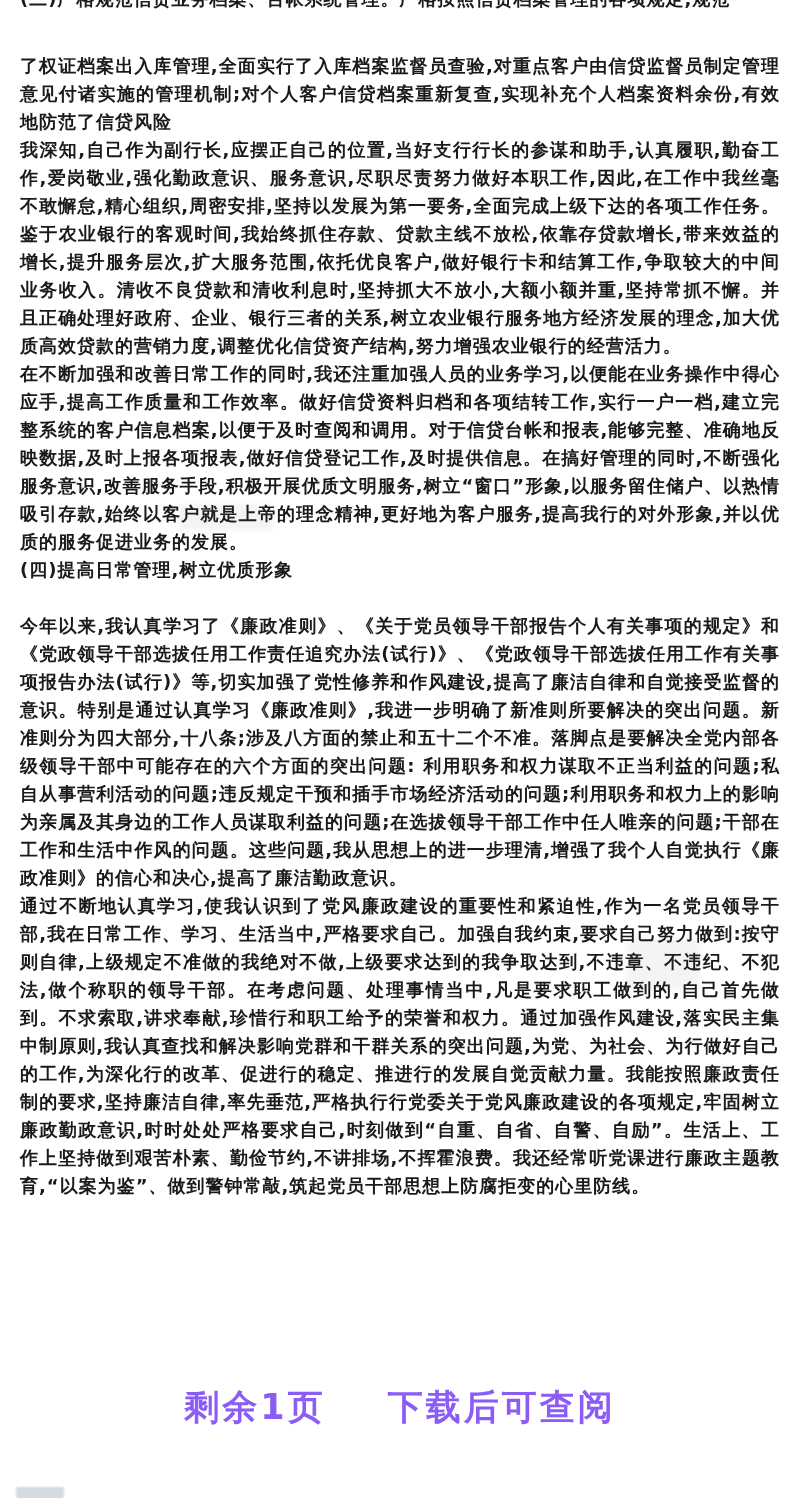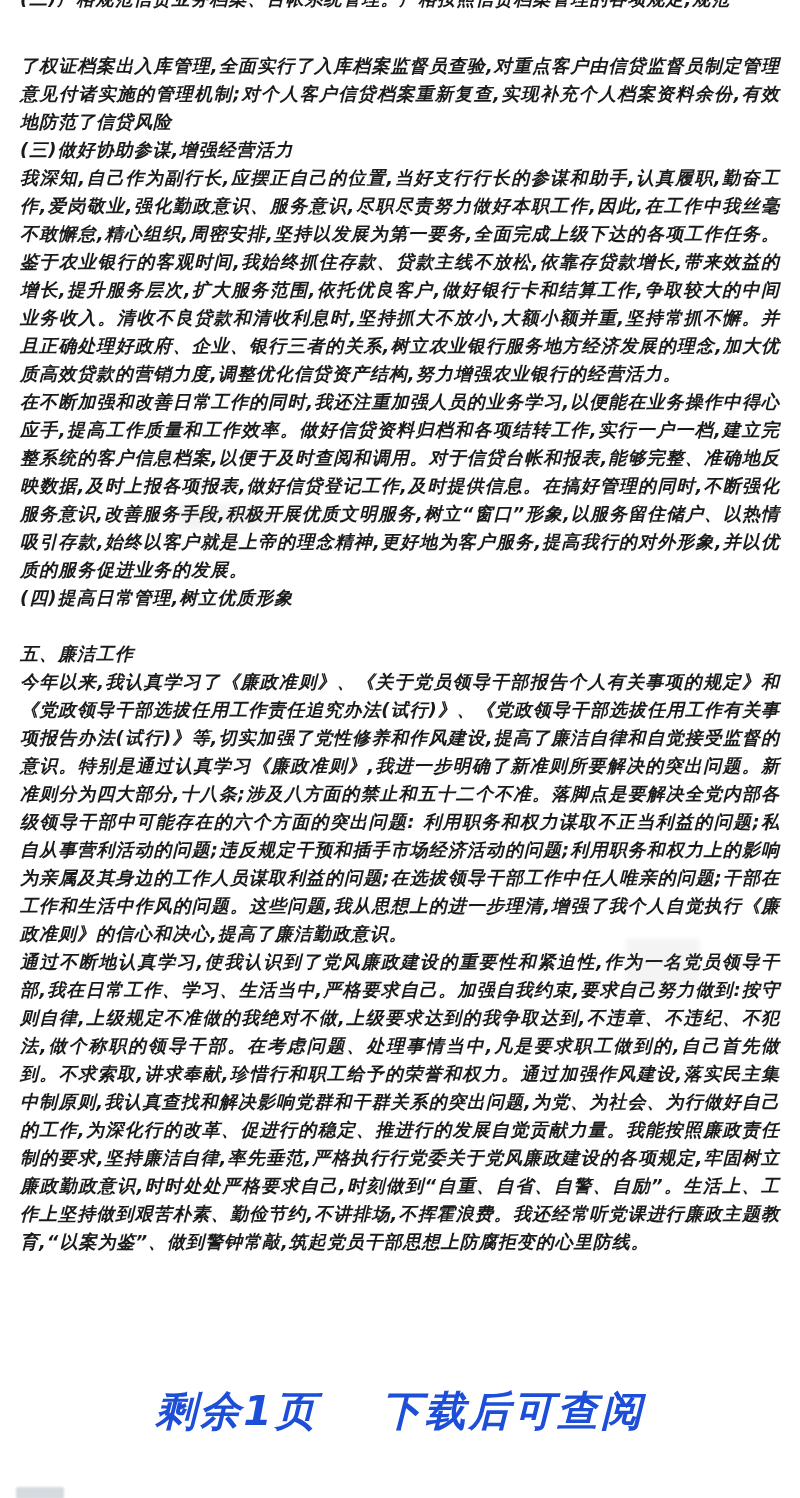--- a/index.html
+++ b/index.html
@@ -5,21 +5,21 @@
   html, body { margin: 0; padding: 0; }
   body {
     width: 800px;
     height: 1498px;
     background: #ffffff;
     overflow: hidden;
     position: relative;
     font-family: "DejaVu Sans", "Liberation Sans", sans-serif;
     color: #1a1a1a;
   }
-  .doc-page { position: absolute; inset: 0; font-style: italic; }
+  .doc-page { position: absolute; inset: 0; }
 
   
   .clipped-line {
     position: absolute;
     top: -15px;
     left: 20px;
     right: 20px;
     margin: 0;
     font-size: 18px;
     line-height: 28px;
@@ -46,22 +46,22 @@
     word-break: break-all;
   }
   .doc-body .spacer { height: 28px; }
 
   .footer {
     position: absolute;
     top: 1384px;
     left: 0;
     right: 0;
     text-align: center;
-    color: #1d4ed8;
-    font-size: 41px;
+    color: #8b5cf6;
+    font-size: 35px;
     font-weight: 700;
     letter-spacing: 3px;
     white-space: nowrap;
   }
   .footer .footer-gap { display: inline-block; width: 62px; }
 
   
   .smudge {
     position: absolute;
     background: #5a5a5a;
@@ -83,26 +83,24 @@
 </style>
 </head>
 <body>
 
 <div class="doc-page">
 
   <p class="clipped-line">(二)严格规范信贷业务档案、台帐系统管理。严格按照信贷档案管理的各项规定,规范</p>
 
   <div class="doc-body" id="doc-body">
       <p class="para">了权证档案出入库管理,全面实行了入库档案监督员查验,对重点客户由信贷监督员制定管理意见付诸实施的管理机制;对个人客户信贷档案重新复查,实现补充个人档案资料余份,有效地防范了信贷风险</p>
-      <p class="para heading">(三)做好协助参谋,增强经营活力</p>
       <p class="para">我深知,自己作为副行长,应摆正自己的位置,当好支行行长的参谋和助手,认真履职,勤奋工作,爱岗敬业,强化勤政意识、服务意识,尽职尽责努力做好本职工作,因此,在工作中我丝毫不敢懈怠,精心组织,周密安排,坚持以发展为第一要务,全面完成上级下达的各项工作任务。鉴于农业银行的客观时间,我始终抓住存款、贷款主线不放松,依靠存贷款增长,带来效益的增长,提升服务层次,扩大服务范围,依托优良客户,做好银行卡和结算工作,争取较大的中间业务收入。清收不良贷款和清收利息时,坚持抓大不放小,大额小额并重,坚持常抓不懈。并且正确处理好政府、企业、银行三者的关系,树立农业银行服务地方经济发展的理念,加大优质高效贷款的营销力度,调整优化信贷资产结构,努力增强农业银行的经营活力。</p>
       <p class="para">在不断加强和改善日常工作的同时,我还注重加强人员的业务学习,以便能在业务操作中得心应手,提高工作质量和工作效率。做好信贷资料归档和各项结转工作,实行一户一档,建立完整系统的客户信息档案,以便于及时查阅和调用。对于信贷台帐和报表,能够完整、准确地反映数据,及时上报各项报表,做好信贷登记工作,及时提供信息。在搞好管理的同时,不断强化服务意识,改善服务手段,积极开展优质文明服务,树立“窗口”形象,以服务留住储户、以热情吸引存款,始终以客户就是上帝的理念精神,更好地为客户服务,提高我行的对外形象,并以优质的服务促进业务的发展。</p>
       <p class="para heading">(四)提高日常管理,树立优质形象</p>
       <div class="spacer"></div>
-      <p class="para heading">五、廉洁工作</p>
       <p class="para">今年以来,我认真学习了《廉政准则》、《关于党员领导干部报告个人有关事项的规定》和《党政领导干部选拔任用工作责任追究办法(试行)》、《党政领导干部选拔任用工作有关事项报告办法(试行)》等,切实加强了党性修养和作风建设,提高了廉洁自律和自觉接受监督的意识。特别是通过认真学习《廉政准则》,我进一步明确了新准则所要解决的突出问题。新准则分为四大部分,十八条;涉及八方面的禁止和五十二个不准。落脚点是要解决全党内部各级领导干部中可能存在的六个方面的突出问题: 利用职务和权力谋取不正当利益的问题;私自从事营利活动的问题;违反规定干预和插手市场经济活动的问题;利用职务和权力上的影响为亲属及其身边的工作人员谋取利益的问题;在选拔领导干部工作中任人唯亲的问题;干部在工作和生活中作风的问题。这些问题,我从思想上的进一步理清,增强了我个人自觉执行《廉政准则》的信心和决心,提高了廉洁勤政意识。</p>
       <p class="para">通过不断地认真学习,使我认识到了党风廉政建设的重要性和紧迫性,作为一名党员领导干部,我在日常工作、学习、生活当中,严格要求自己。加强自我约束,要求自己努力做到:按守则自律,上级规定不准做的我绝对不做,上级要求达到的我争取达到,不违章、不违纪、不犯法,做个称职的领导干部。在考虑问题、处理事情当中,凡是要求职工做到的,自己首先做到。不求索取,讲求奉献,珍惜行和职工给予的荣誉和权力。通过加强作风建设,落实民主集中制原则,我认真查找和解决影响党群和干群关系的突出问题,为党、为社会、为行做好自己的工作,为深化行的改革、促进行的稳定、推进行的发展自觉贡献力量。我能按照廉政责任制的要求,坚持廉洁自律,率先垂范,严格执行行党委关于党风廉政建设的各项规定,牢固树立廉政勤政意识,时时处处严格要求自己,时刻做到“自重、自省、自警、自励”。生活上、工作上坚持做到艰苦朴素、勤俭节约,不讲排场,不挥霍浪费。我还经常听党课进行廉政主题教育,“以案为鉴”、做到警钟常敲,筑起党员干部思想上防腐拒变的心里防线。</p>
     </div>
 
   <div class="smudge" id="smudge-mid-left"></div>
   <div class="smudge" id="smudge-mid-right"></div>
 
   <div class="footer">
     <span>剩余1页</span><span class="footer-gap"></span><span>下载后可查阅</span>
   </div>

